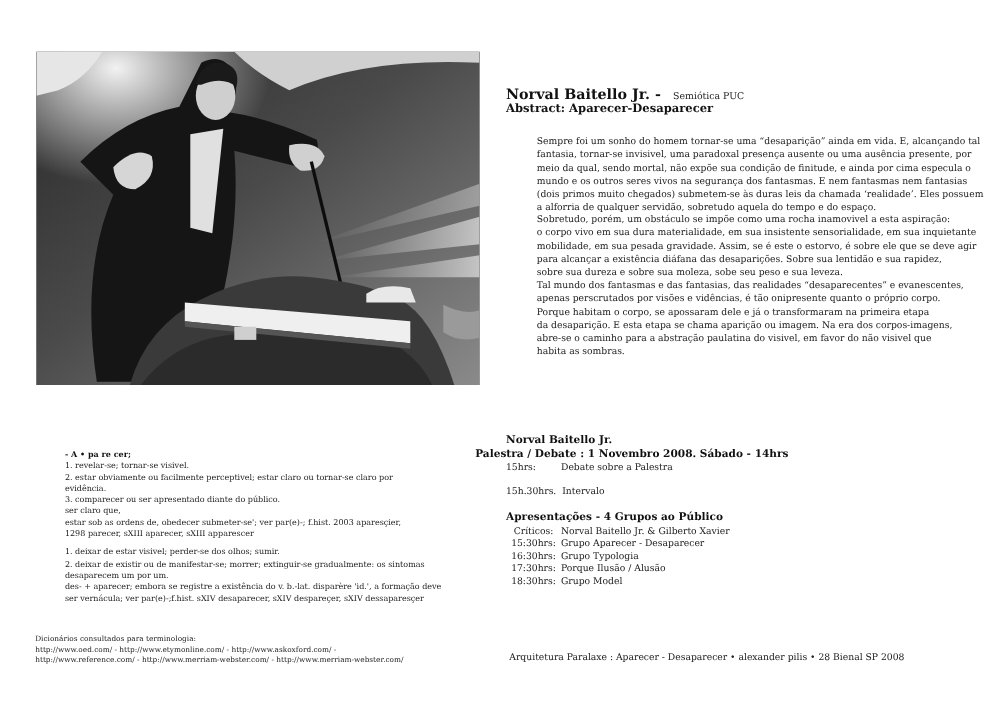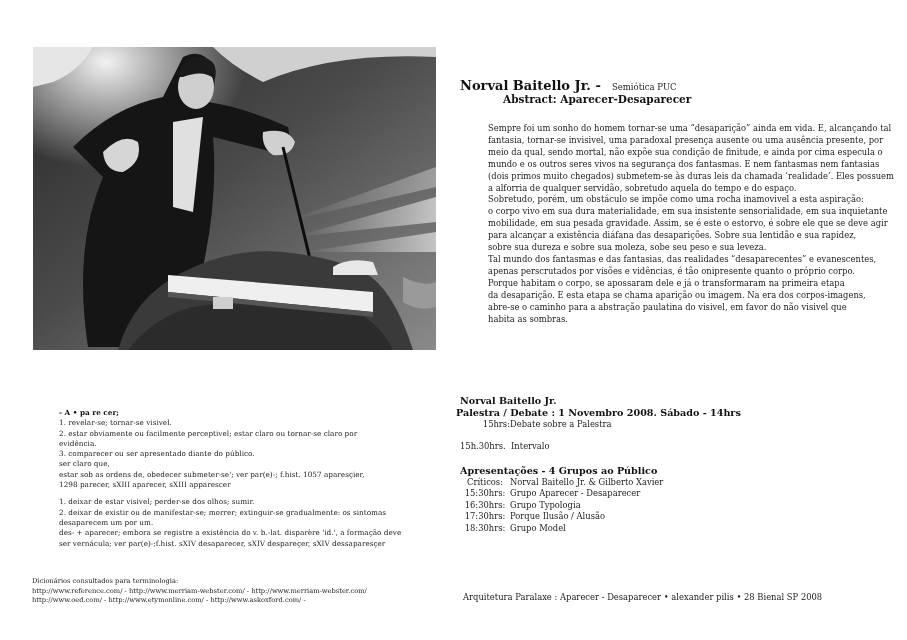--- a/index.html
+++ b/index.html
@@ -9,28 +9,28 @@
 
   
   #illustration { left: 33px; top: 47px; width: 403px; height: 303px; overflow: hidden;
                   background: #5a5a5a; }
   #illustration svg { display: block; width: 100%; height: 100%; }
 
   
   .title-line { left: 460px; top: 75px; white-space: nowrap; }
   .title-name { font-family: "DejaVu Serif", serif; font-weight: bold; font-size: 13px; color: #111; }
   .title-inst { font-size: 8.5px; margin-left: 6px; color: #222; }
-  .abstract-title { left: 460px; top: 93px; font-weight: bold; font-size: 10.5px; color: #111; white-space: nowrap; margin-left: 43px; }
+  .abstract-title { left: 460px; top: 93px; font-weight: bold; font-size: 10.5px; color: #111; white-space: nowrap; }
   .abstract { left: 488px; top: 123px; width: 430px; font-size: 8.4px; line-height: 11.9px; color: #222; }
   .abstract p { margin: 0; white-space: nowrap; }
 
   .event-name { left: 460px; top: 395px; font-weight: bold; font-size: 9.6px; color: #111; }
-  .event-title { left: 456px; top: 407px; font-weight: bold; font-size: 9.6px; color: #111; white-space: nowrap; }
+  .event-title { left: 432px; top: 407px; font-weight: bold; font-size: 9.6px; color: #111; white-space: nowrap; }
   .sched { font-size: 8.4px; color: #222; white-space: nowrap; }
-  .sched .t { display: inline-block; width: 50px; text-align: right; }
+  .sched .t { display: inline-block; width: 50px; }
   .presentations-title { left: 460px; top: 465px; font-weight: bold; font-size: 9.6px; color: #111; white-space: nowrap; }
   .pres-list { left: 460px; top: 477px; font-size: 8.4px; line-height: 11.4px; color: #222; }
   .pres-list .row { white-space: nowrap; }
   .pres-list .t { display: inline-block; width: 50px; text-align: center; }
 
   .footer { left: 463px; top: 592px; font-size: 8.4px; color: #222; white-space: nowrap; }
 
   
   .defs { left: 32px; top: 408px; width: 400px; font-size: 7.3px; line-height: 10.3px; color: #222; margin-left: 27px; }
   .defs .head { font-weight: bold; color: #111; }
@@ -141,31 +141,31 @@
 
 <div class="abs footer">Arquitetura Paralaxe : Aparecer - Desaparecer  •  alexander pilis  •  28 Bienal SP 2008</div>
 
 <div class="abs defs">
   <p class="head">- A • pa re cer;</p>
   <p>1.  revelar-se; tornar-se visivel.</p>
   <p>2.  estar obviamente ou facilmente perceptivel; estar claro ou tornar-se claro por</p>
   <p>evidência.</p>
   <p>3.  comparecer ou ser apresentado diante do público.</p>
   <p>ser claro que,</p>
-  <p>estar sob as ordens de, obedecer submeter-se'; ver par(e)-; f.hist. 1057 aparesçier,</p>
+  <p>estar sob as ordens de, obedecer submeter-se'; ver par(e)-; f.hist. 2003 aparesçier,</p>
   <p>1298 parecer, sXIII aparecer, sXIII apparescer</p>
   <div class="gap"></div>
   <p>1.  deixar de estar visivel; perder-se dos olhos; sumir.</p>
   <p>2.  deixar de existir ou de manifestar-se; morrer; extinguir-se gradualmente: os sintomas</p>
   <p>desaparecem um por um.</p>
   <p>des- + aparecer; embora se registre a existência do v. b.-lat. disparère 'id.', a formação deve</p>
   <p>ser vernácula; ver par(e)-;f.hist. sXIV desaparecer, sXIV despareçer, sXIV dessaparesçer</p>
 </div>
 
 <div class="abs refs">
   <p>Dicionários consultados para terminologia:</p>
   <p>
-    <a>http://www.reference.com/</a><span> - </span><a>http://www.merriam-webster.com/</a><span> - </span><a>http://www.merriam-webster.com/</a>
+    <a>http://www.oed.com/</a><span> - </span><a>http://www.etymonline.com/</a><span> - </span><a>http://www.askoxford.com/</a><span> - </span>
   </p>
   <p>
-    <a>http://www.oed.com/</a><span> - </span><a>http://www.etymonline.com/</a><span> - </span><a>http://www.askoxford.com/</a><span> - </span>
+    <a>http://www.reference.com/</a><span> - </span><a>http://www.merriam-webster.com/</a><span> - </span><a>http://www.merriam-webster.com/</a>
   </p>
 </div>
 
 </body></html>

